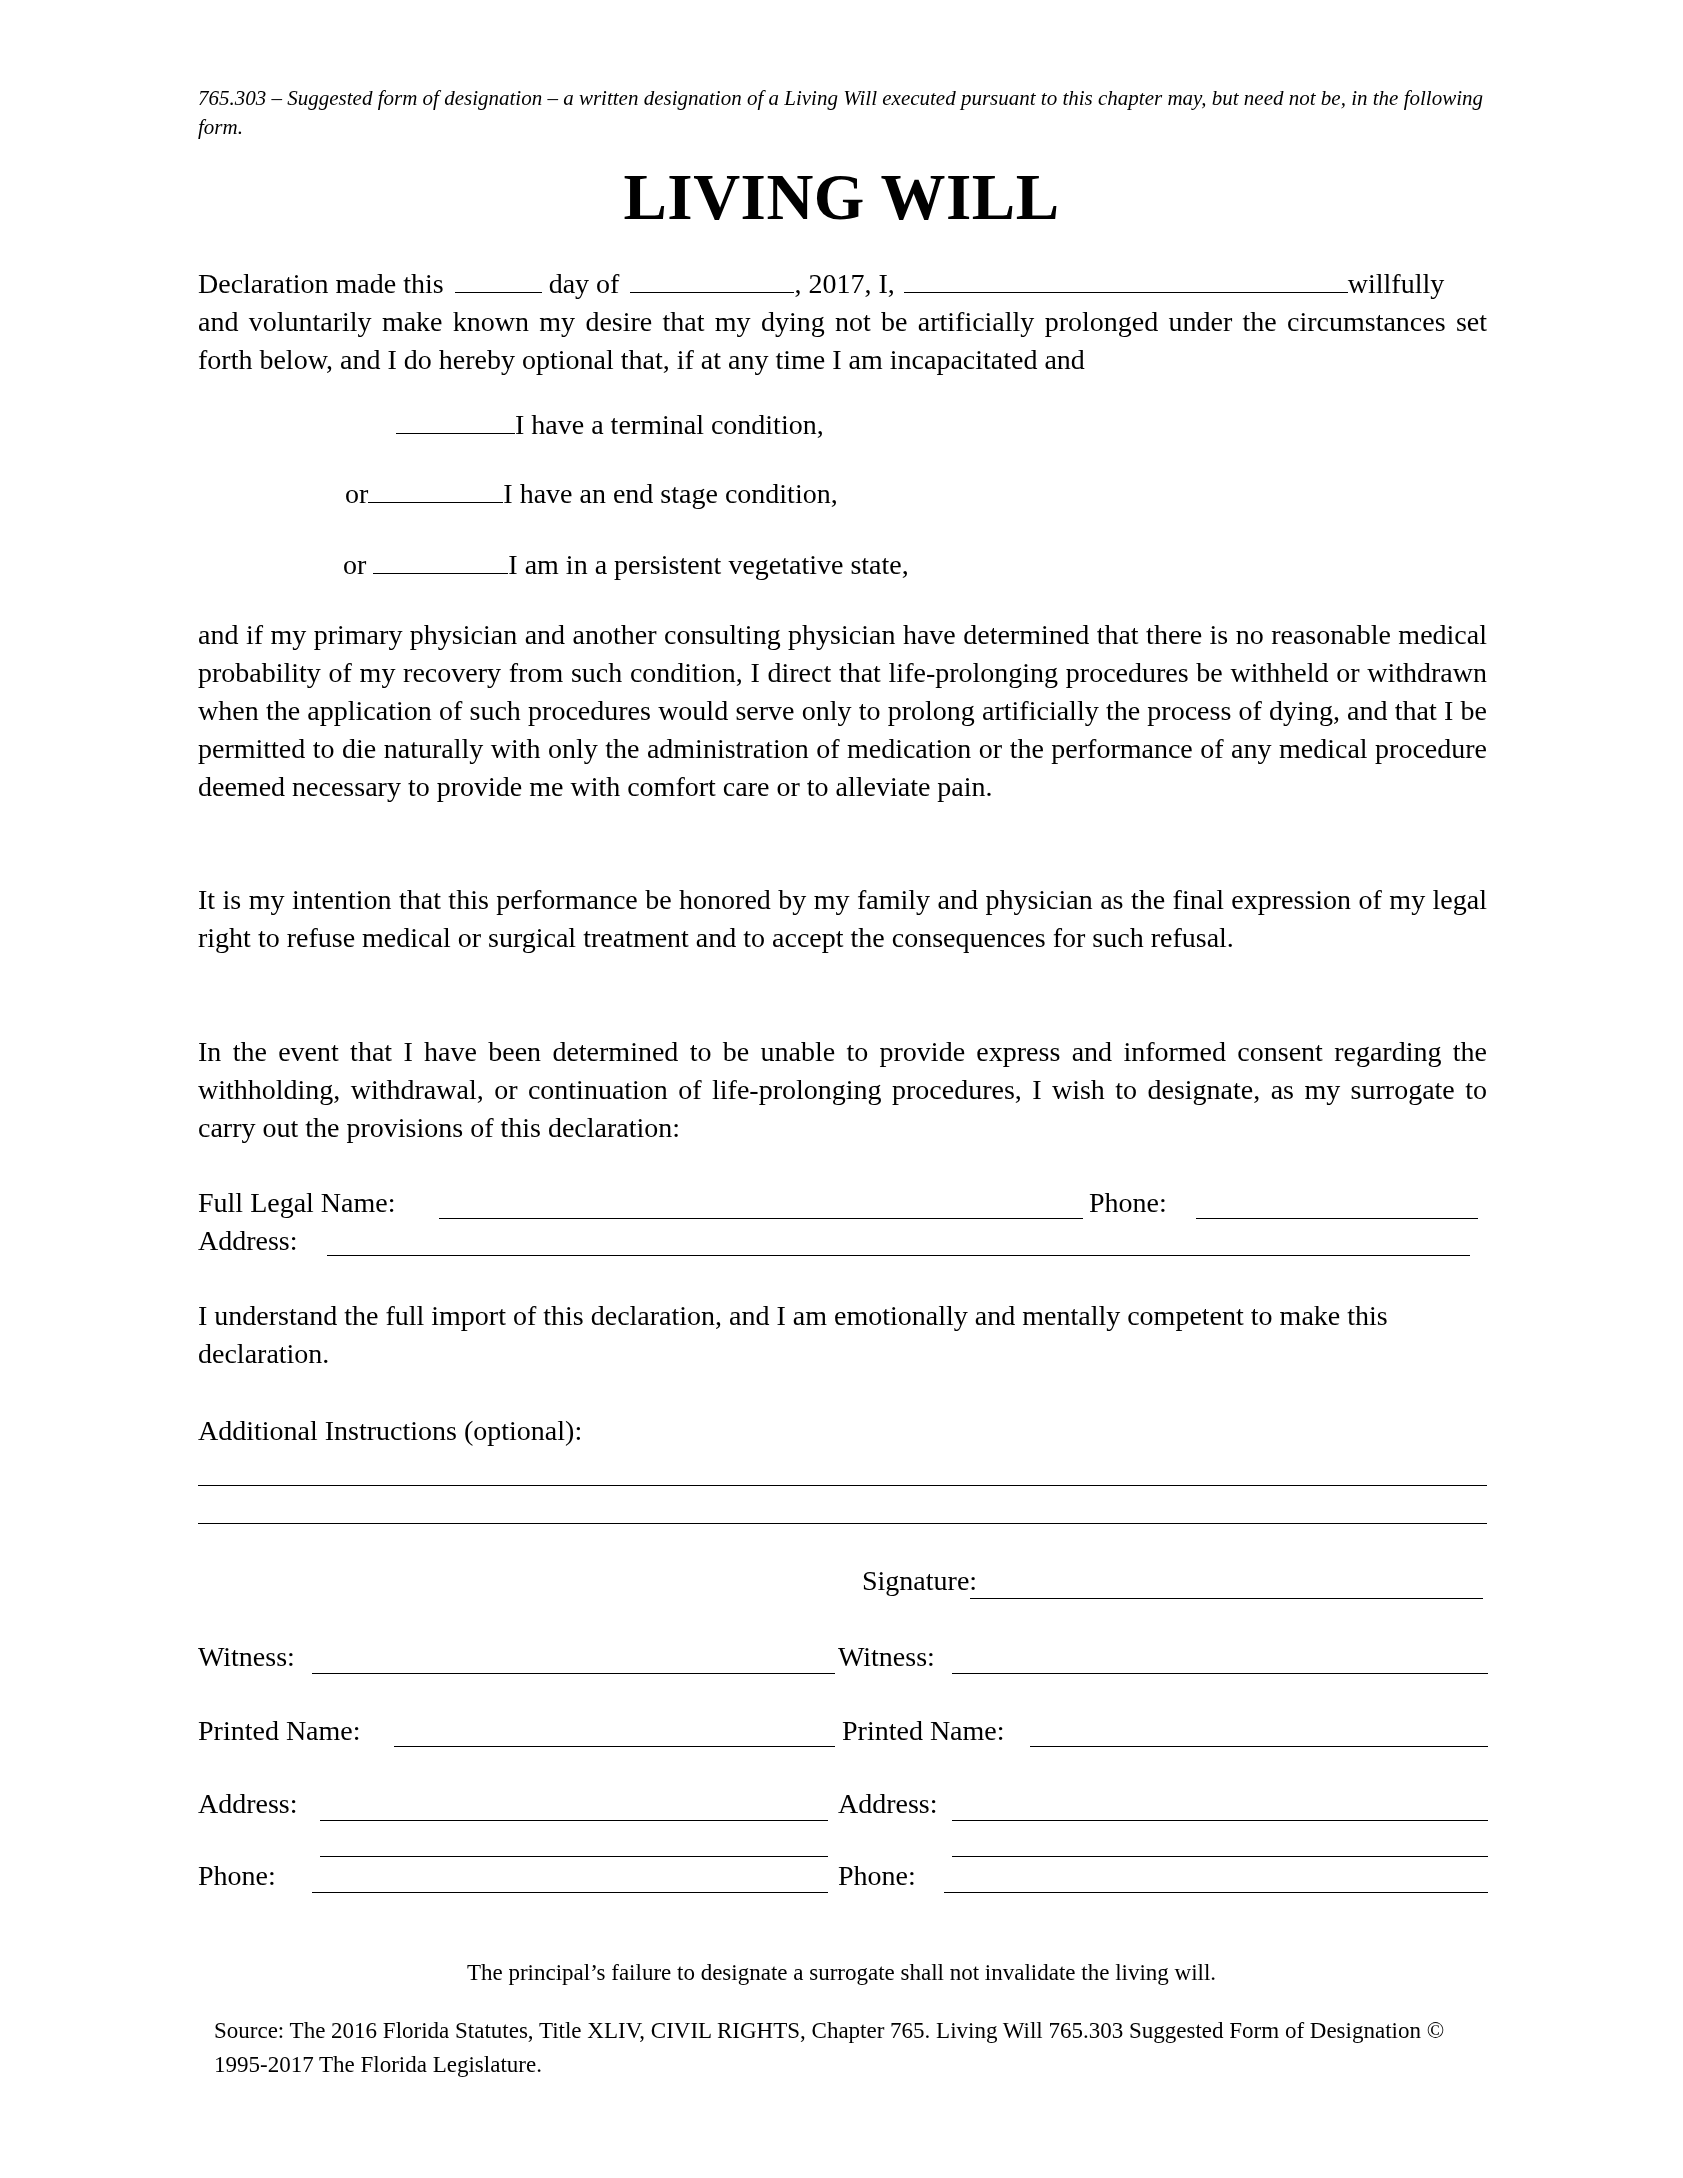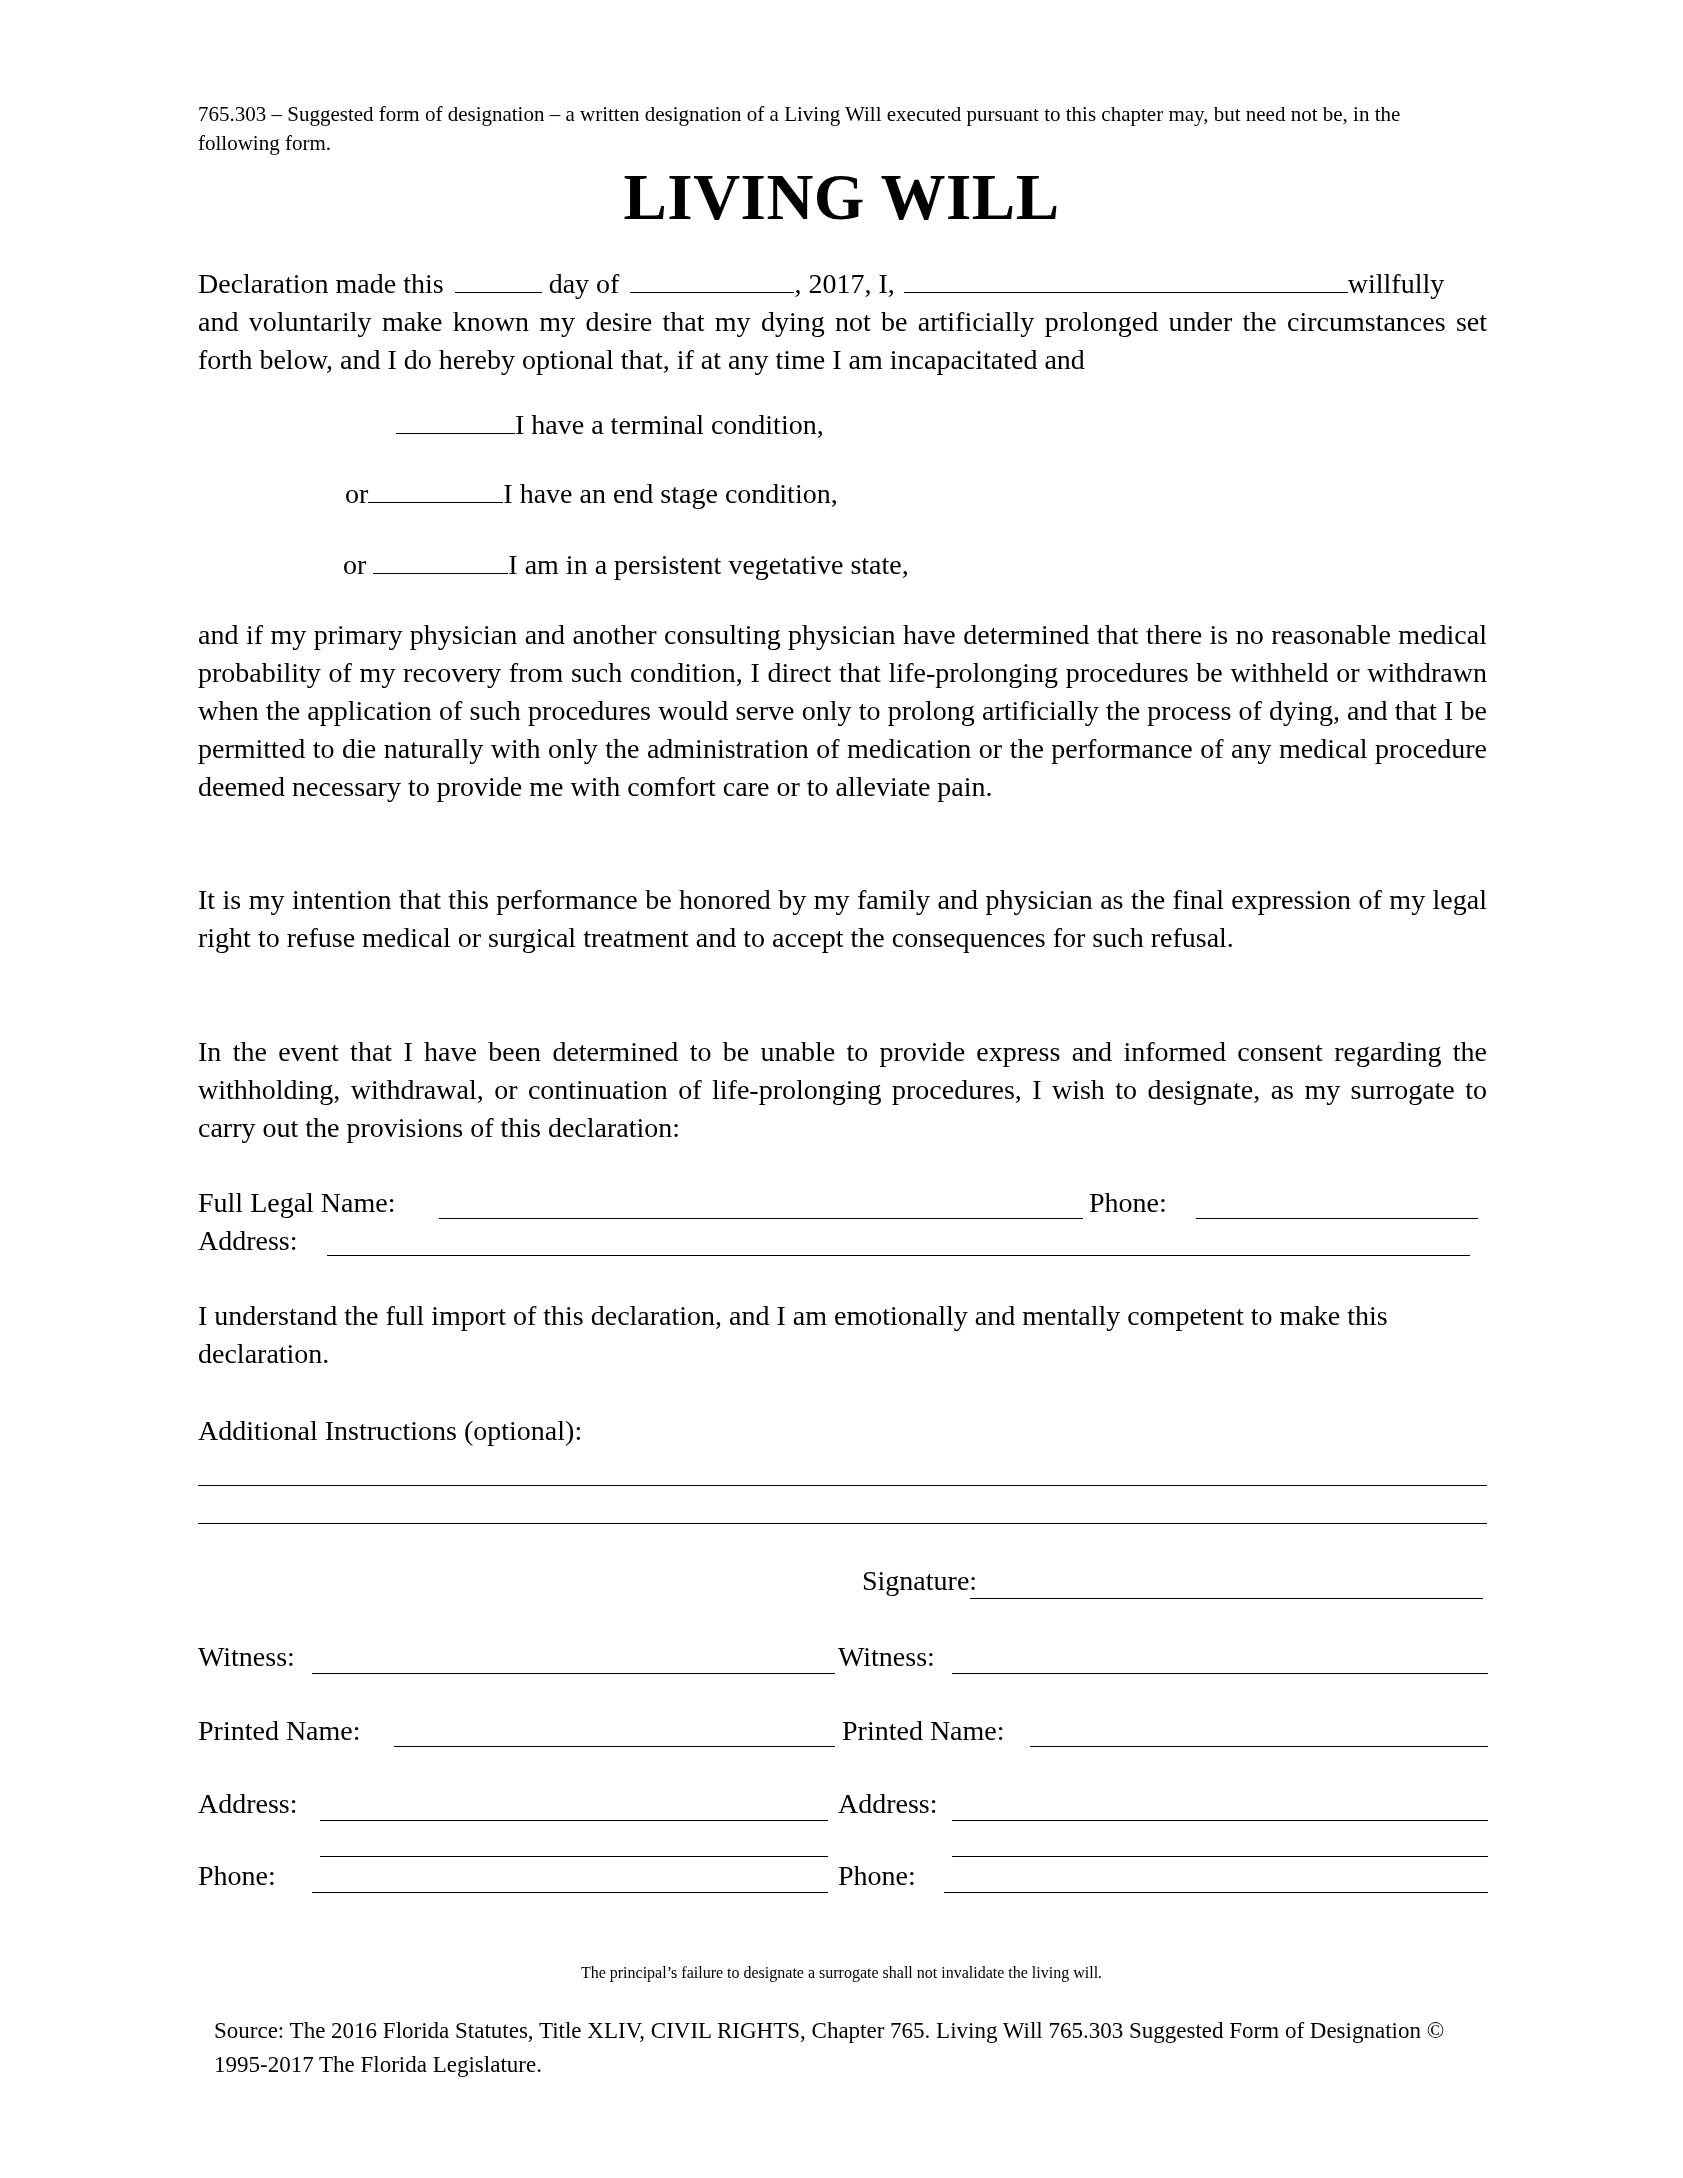--- a/index.html
+++ b/index.html
@@ -10,21 +10,21 @@
   .body { font-size:28px; line-height:38px; }
   .just { text-align:justify; text-align-last:left; }
   .title { font-size:65px; font-weight:bold; left:0; width:1683px; text-align:center; top:158px; line-height:79px; letter-spacing:0.5px; }
   .blank { display:inline-block; border-bottom:1.6px solid #000; height:25px; vertical-align:baseline; }
   .line { position:absolute; border-top:1.6px solid #000; height:0; }
   .lbl { position:absolute; font-size:28px; line-height:38px; white-space:nowrap; }
 </style>
 </head>
 <body>
 
-<div class="abs small" style="left:198px; top:100px; width:1289px;">765.303 – Suggested form of designation – a written designation of a Living Will executed pursuant to this chapter may, but need not be, in the following form.</div>
+<div class="abs small" style="left:198px; top:84px; width:1289px;font-style:italic;">765.303 – Suggested form of designation – a written designation of a Living Will executed pursuant to this chapter may, but need not be, in the following form.</div>
 
 <div class="abs title">LIVING WILL</div>
 
 <div class="abs body" style="left:198px; top:265px; width:1289px; white-space:nowrap;">
   <span>Declaration made this</span>
   <span class="blank" style="width:87px; margin-left:4px;"></span>
   <span>day of</span>
   <span class="blank" style="width:164px; margin-left:4px;"></span><span>, 2017, I,</span>
   <span class="blank" style="width:444px; margin-left:2px;"></span><span>willfully</span>
 </div>
@@ -73,15 +73,15 @@
 <div class="lbl" style="left:838px; top:1638px;">Witness:</div>
 <div class="line" style="left:952px; width:536px; top:1673px;"></div>
 <div class="lbl" style="left:842px; top:1712px;">Printed Name:</div>
 <div class="line" style="left:1030px; width:458px; top:1746px;"></div>
 <div class="lbl" style="left:838px; top:1785px;">Address:</div>
 <div class="line" style="left:952px; width:536px; top:1820px;"></div>
 <div class="line" style="left:952px; width:536px; top:1856px;"></div>
 <div class="lbl" style="left:838px; top:1857px;">Phone:</div>
 <div class="line" style="left:944px; width:544px; top:1892px;"></div>
 
-<div class="abs" style="left:0; width:1683px; top:1958px; text-align:center; font-size:16px; line-height:30px;">The principal’s failure to designate a surrogate shall not invalidate the living will.</div>
+<div class="abs" style="left:0; width:1683px; top:1958px; text-align:center; font-size:23px; line-height:30px;">The principal’s failure to designate a surrogate shall not invalidate the living will.</div>
 <div class="abs" style="left:214px; top:2014px; width:1247px; font-size:23px; line-height:34px;">Source:  The 2016 Florida Statutes, Title XLIV, CIVIL RIGHTS, Chapter 765.   Living Will 765.303 Suggested Form of Designation © 1995-2017 The Florida Legislature.</div>
 
 
 </body></html>

